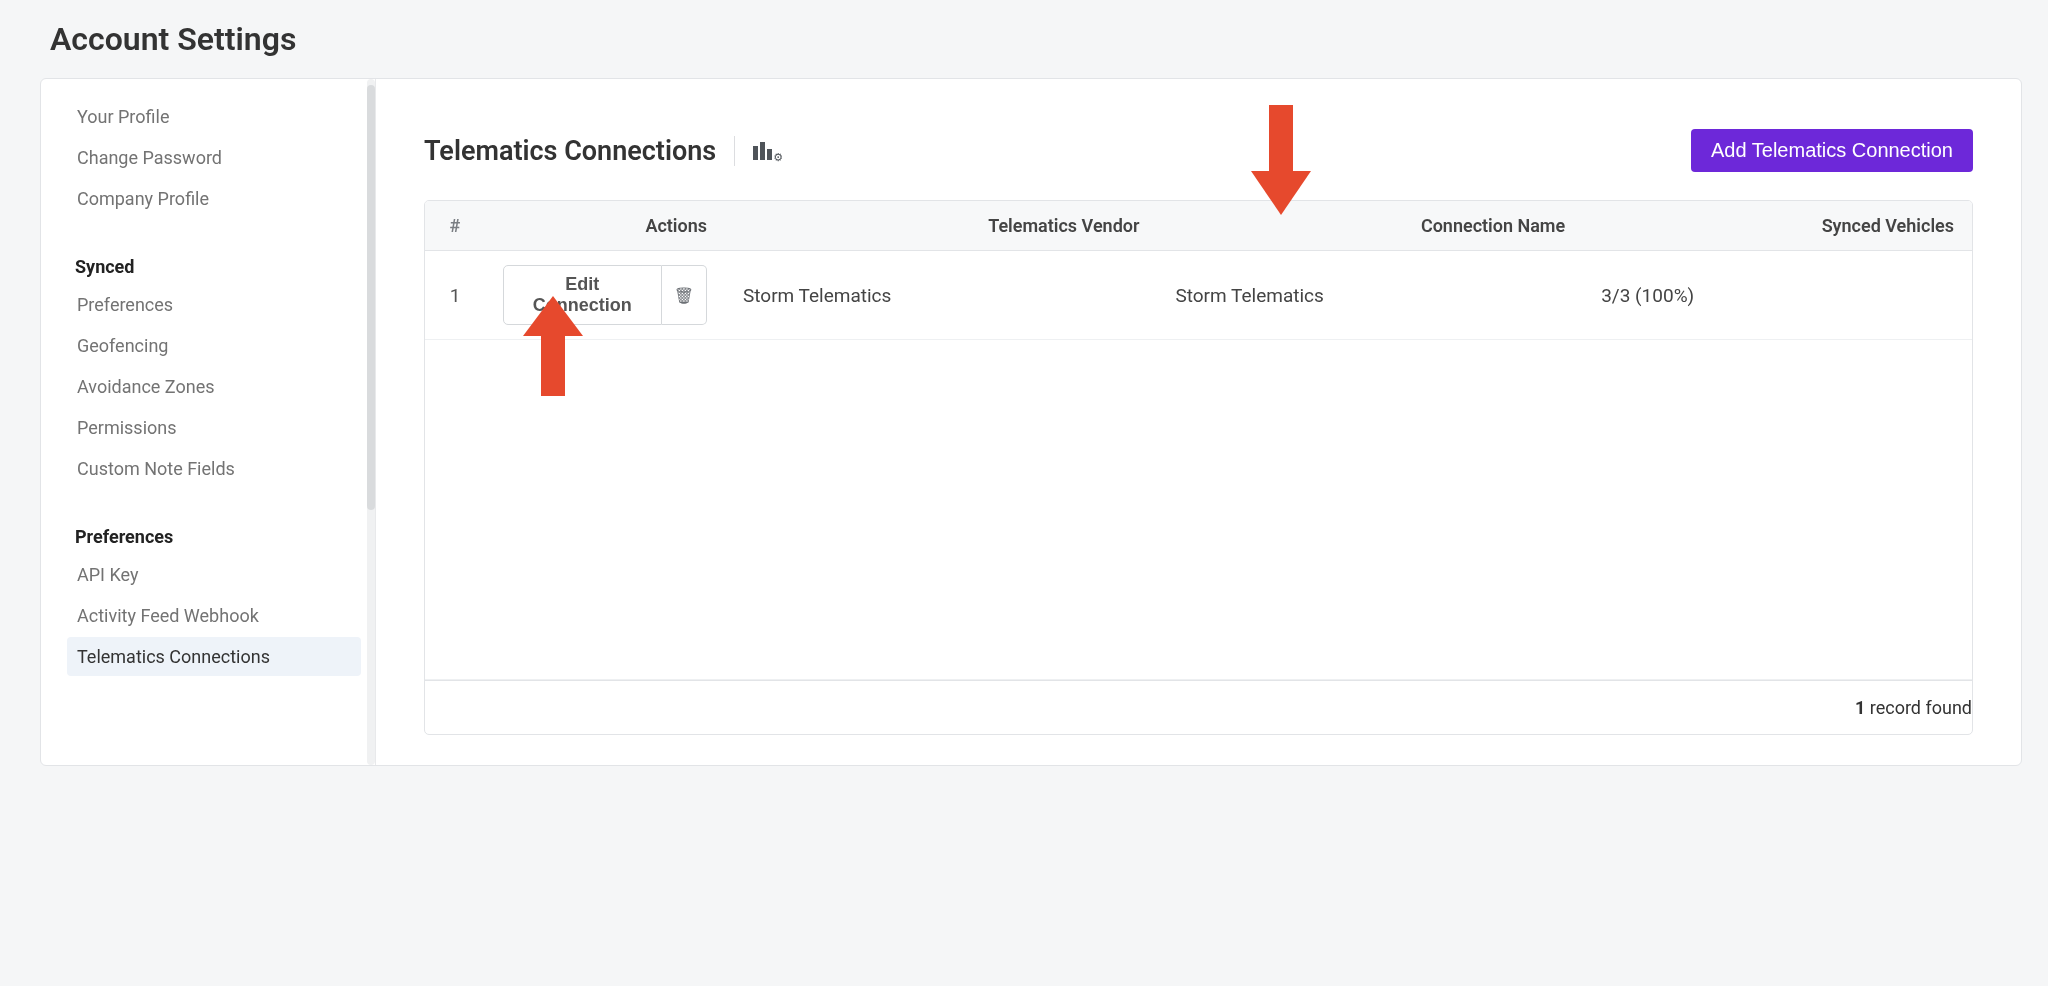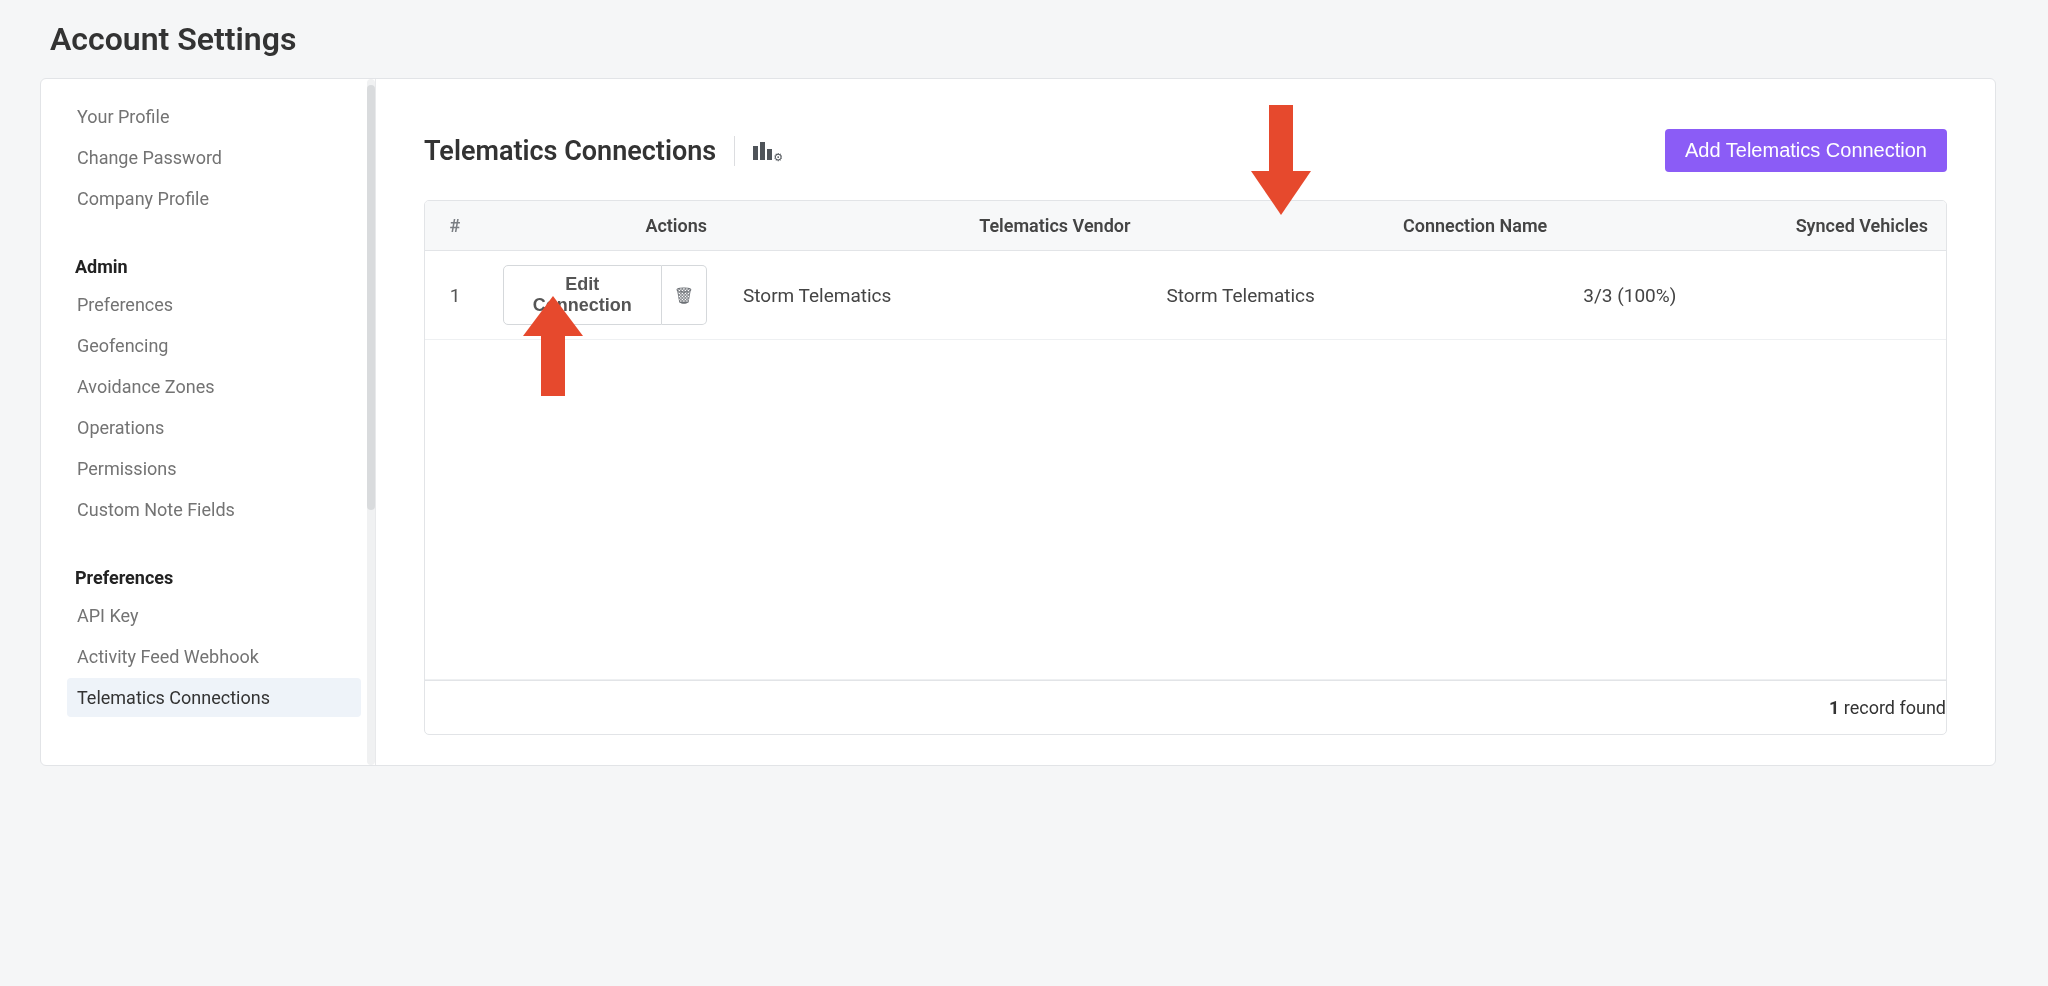--- a/index.html
+++ b/index.html
@@ -3,21 +3,21 @@
 <meta charset="utf-8">
 <style>
   * { box-sizing: border-box; margin: 0; padding: 0; }
   body {
     font-family: -apple-system, BlinkMacSystemFont, "Segoe UI", Roboto, "Helvetica Neue", Arial, sans-serif;
     background: #f5f6f7;
     color: #333;
     font-size: 16px;
   }
   .page-wrap {
-    padding: 10px 52px 30px 40px;
+    padding: 10px 26px 30px 40px;
   }
   .page-title {
     font-size: 32px;
     font-weight: 600;
     color: #333;
     margin: 10px 0 20px 10px;
   }
   .panel {
     background: #fff;
     border: 1px solid #e2e4e7;
@@ -112,21 +112,21 @@
   .columns-icon .bar.b2 { height: 18px; }
   .columns-icon .bar.b3 { height: 11px; }
   .columns-icon .gear {
     font-size: 11px;
     color: #4f5459;
     position: relative;
     top: 4px;
     left: -1px;
   }
   .add-btn {
-    background: #8b5cf6;
+    background: #6d28d9;
     color: #fff;
     border: none;
     padding: 10px 20px;
     font-size: 20px;
     font-weight: 500;
     border-radius: 4px;
     cursor: pointer;
     margin-left: 26px;
   }
   .table-card {
@@ -205,25 +205,24 @@
   <div class="panel">
 
     <nav class="sidebar">
       <div class="sidebar-group">
         <div class="sidebar-item">Your Profile</div>
         <div class="sidebar-item">Change Password</div>
         <div class="sidebar-item">Company Profile</div>
       </div>
 
       <div class="sidebar-group">
-        <div class="sidebar-heading">Admin</div>
+        <div class="sidebar-heading">Synced</div>
         <div class="sidebar-item">Preferences</div>
         <div class="sidebar-item">Geofencing</div>
         <div class="sidebar-item">Avoidance Zones</div>
-        <div class="sidebar-item">Operations</div>
         <div class="sidebar-item">Permissions</div>
         <div class="sidebar-item">Custom Note Fields</div>
       </div>
 
       <div class="sidebar-group">
         <div class="sidebar-heading">Preferences</div>
         <div class="sidebar-item">API Key</div>
         <div class="sidebar-item">Activity Feed Webhook</div>
         <div class="sidebar-item active">Telematics Connections</div>
       </div>

